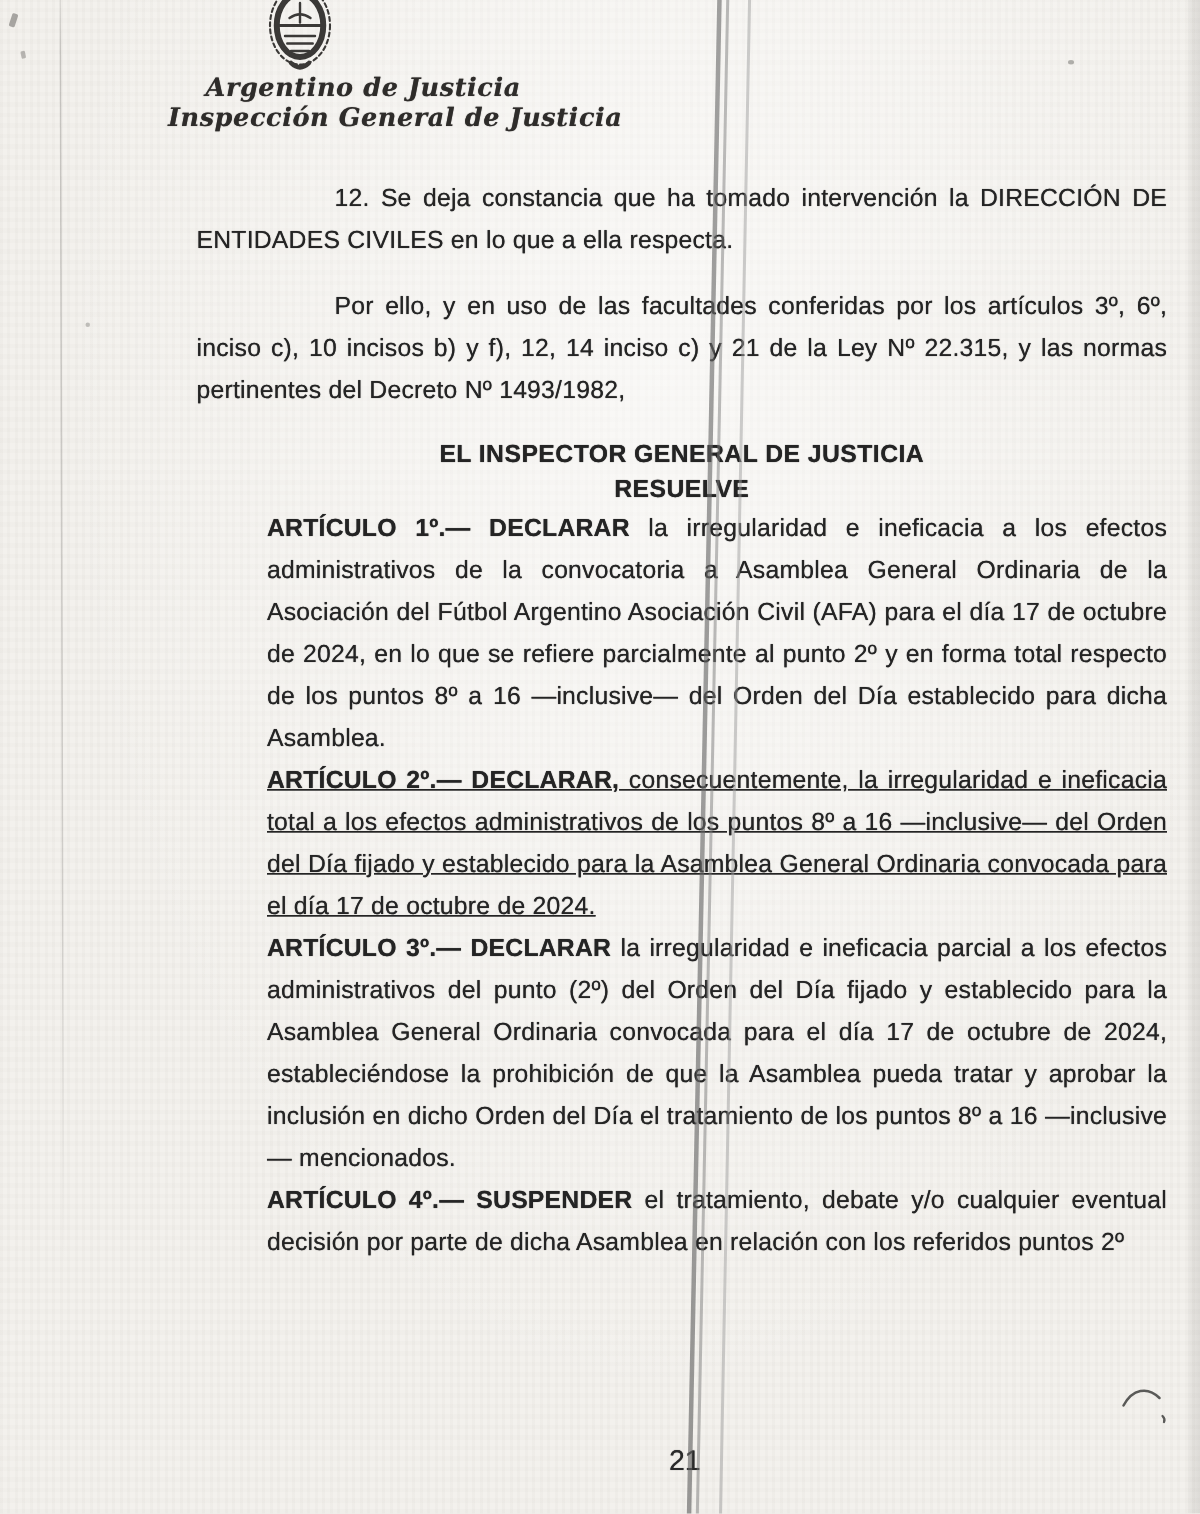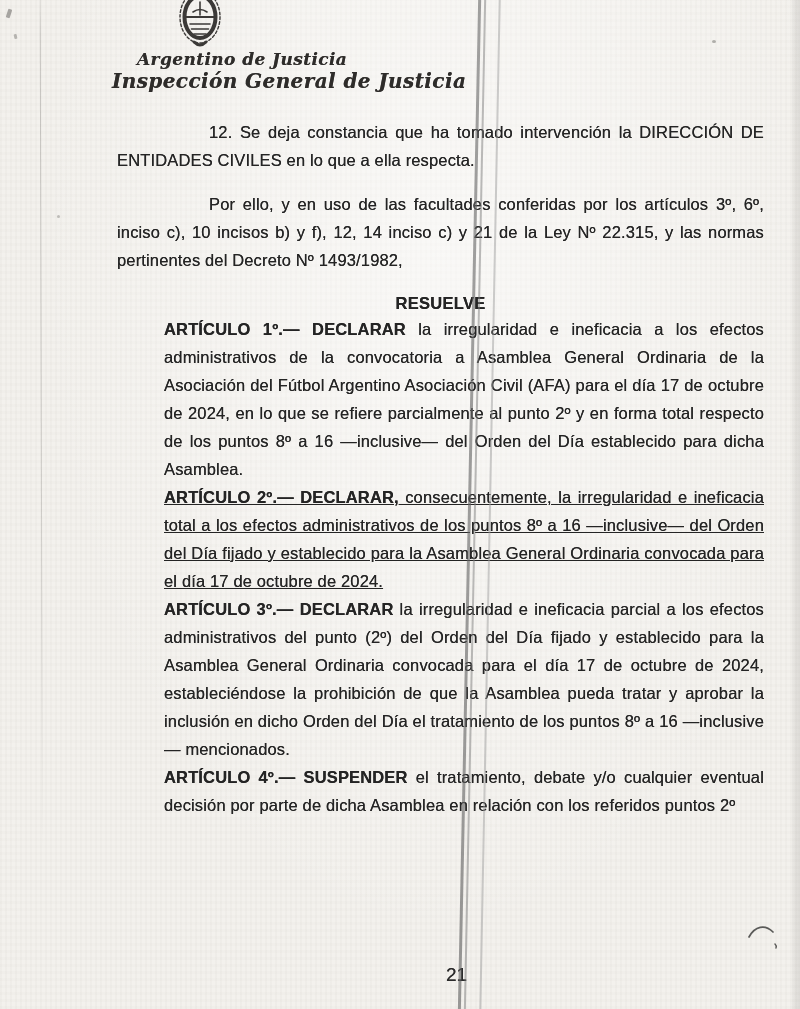--- a/index.html
+++ b/index.html
@@ -16,23 +16,23 @@
       repeating-linear-gradient(90deg, rgba(125,118,105,.035) 0 2px, rgba(0,0,0,0) 2px 5px),
       repeating-linear-gradient(0deg, rgba(125,118,105,.022) 0 3px, rgba(0,0,0,0) 3px 7px);
     color:#242424;
   }
   
   .emblem{position:absolute;top:-13px;left:175px;width:50px;height:62px;}
   .lh-line{position:absolute;font-family:"DejaVu Serif",serif;font-style:italic;font-weight:700;
     color:#2e2c2a;white-space:nowrap;letter-spacing:.4px;
     text-shadow:0 0 .6px rgba(40,38,36,.75);}
   .lh1{top:49px;left:137px;font-size:17px;}
-  .lh2{top:69px;left:112px;font-size:20px;}
+  .lh2{top:69px;left:112px;font-size:17px;}
   
-  .content{position:absolute;top:118px;left:117px;width:647px;}
+  .content{position:absolute;top:118px;left:131px;width:647px;}
   .content p{margin:0;font-size:16.5px;line-height:28px;letter-spacing:.15px;
     text-align:justify;color:#242424;
     text-shadow:0 0 .55px rgba(30,30,30,.85);}
   p.intro{text-indent:92px;}
   p.intro + p.intro{margin-top:16px;}
   .heading{margin-top:18px;text-align:center;font-weight:700;font-size:16.5px;
     line-height:23px;letter-spacing:.3px;text-shadow:0 0 .6px rgba(20,20,20,.9);}
   .articles{margin-left:47px;width:600px;}
   p.article{text-align:justify;}
   p.article .b{font-weight:700;}
@@ -80,20 +80,21 @@
     </svg>
   </div>
   <div class="lh-line lh1">Argentino de Justicia</div>
   <div class="lh-line lh2">Inspección General de Justicia</div>
 
   <div class="content">
     <p class="intro">12. Se deja constancia que ha tomado intervención la DIRECCIÓN DE ENTIDADES CIVILES en lo que a ella respecta.</p>
     <p class="intro">Por ello, y en uso de las facultades conferidas por los artículos 3º, 6º, inciso c), 10 incisos b) y f), 12, 14 inciso c) y 21 de la Ley Nº 22.315, y las normas pertinentes del Decreto Nº 1493/1982,</p>
 
     <div class="heading">
+      <div>EL INSPECTOR GENERAL DE JUSTICIA</div>
       <div>RESUELVE</div>
     </div>
 
     <div class="articles">
       <p class="article a1"><span class="b">ARTÍCULO 1º.— DECLARAR</span><span> la irregularidad e ineficacia a los efectos administrativos de la convocatoria a Asamblea General Ordinaria de la Asociación del Fútbol Argentino Asociación Civil (AFA) para el día 17 de octubre de 2024, en lo que se refiere parcialmente al punto 2º y en forma total respecto de los puntos 8º a 16 —inclusive— del Orden del Día establecido para dicha Asamblea.</span></p>
       <p class="article a2"><span class="b">ARTÍCULO 2º.— DECLARAR,</span><span> consecuentemente, la irregularidad e ineficacia total a los efectos administrativos de los puntos 8º a 16 —inclusive— del Orden del Día fijado y establecido para la Asamblea General Ordinaria convocada para el día 17 de octubre de 2024.</span></p>
       <p class="article a3"><span class="b">ARTÍCULO 3º.— DECLARAR</span><span> la irregularidad e ineficacia parcial a los efectos administrativos del punto (2º) del Orden del Día fijado y establecido para la Asamblea General Ordinaria convocada para el día 17 de octubre de 2024, estableciéndose la prohibición de que la Asamblea pueda tratar y aprobar la inclusión en dicho Orden del Día el tratamiento de los puntos 8º a 16 —inclusive— mencionados.</span></p>
       <p class="article a4"><span class="b">ARTÍCULO 4º.— SUSPENDER</span><span> el tratamiento, debate y/o cualquier eventual decisión por parte de dicha Asamblea en relación con los referidos puntos 2º</span></p>
     </div>
   </div>

